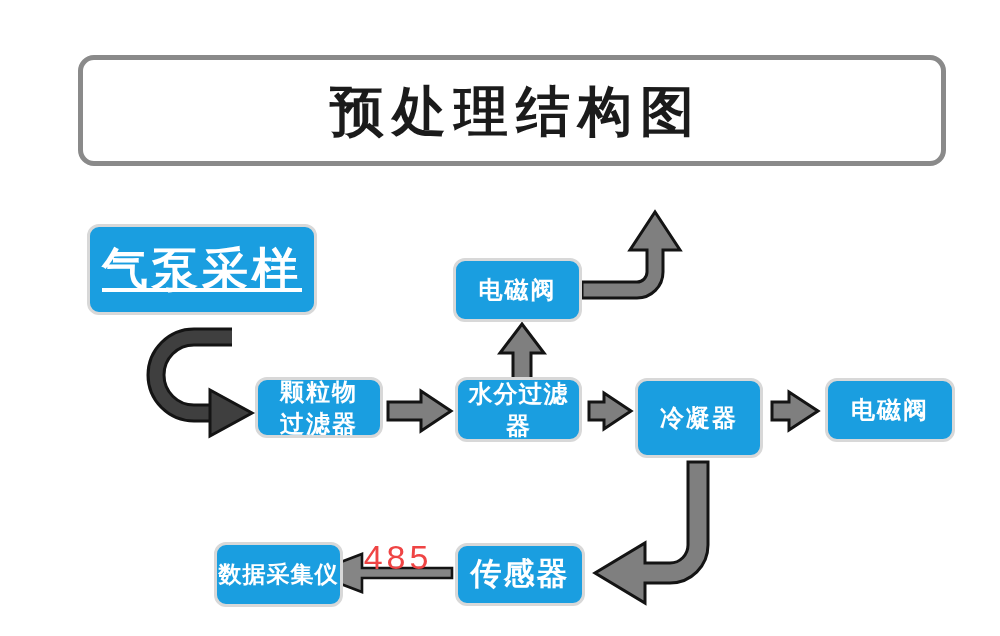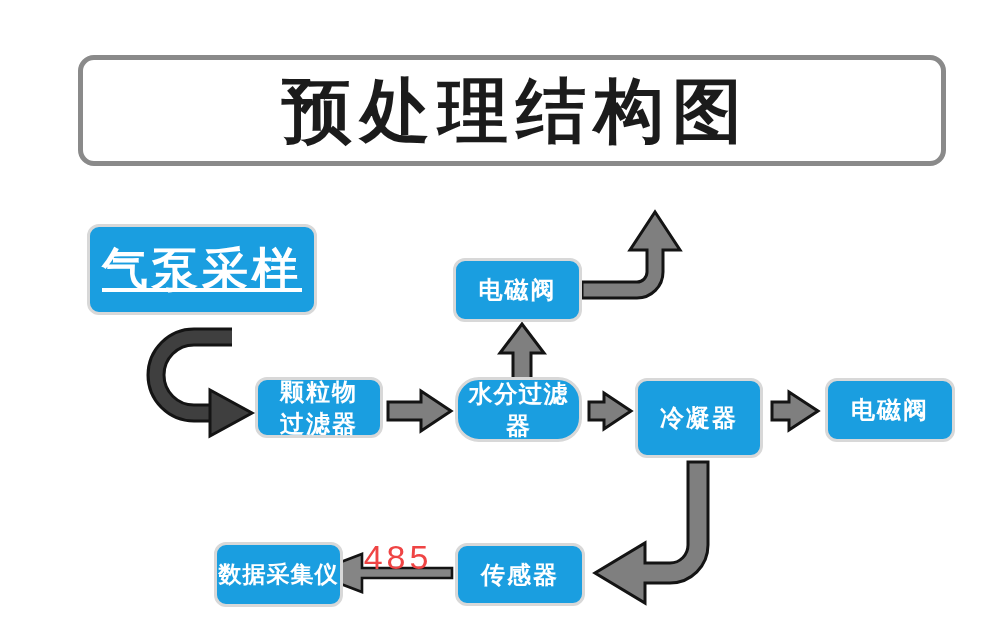--- a/index.html
+++ b/index.html
@@ -6,38 +6,38 @@
   .canvas{
     position:relative;width:1000px;height:636px;background:#ffffff;overflow:hidden;
     font-family:"Liberation Sans","DejaVu Sans",sans-serif;
   }
   .title-box{
     position:absolute;left:78px;top:55px;width:868px;height:111px;
     box-sizing:border-box;border:5px solid #8A8A8A;border-radius:16px;background:#ffffff;
     display:flex;align-items:center;justify-content:center;
   }
   .title-text{
-    font-size:70px;font-weight:bold;color:#1B1B1B;letter-spacing:8px;
+    font-size:54px;font-weight:bold;color:#1B1B1B;letter-spacing:8px;
     white-space:nowrap;line-height:1;padding-left:8px;
   }
   .node{
     position:absolute;box-sizing:border-box;
     background:#1A9EE0;border:3px solid #D8D8D8;border-radius:12px;
     color:#ffffff;font-weight:bold;
     display:flex;flex-direction:column;align-items:center;justify-content:center;
     text-align:center;z-index:2;
   }
   .node span{line-height:1.3;}
   .node-pump{left:87px;top:224px;width:230px;height:91px;font-size:46px;letter-spacing:4px;text-decoration:underline;}
   .node-particulate{left:255px;top:377px;width:128px;height:61px;font-size:24px;letter-spacing:2px;}
   .node-valve-top{left:453px;top:258px;width:129px;height:64px;font-size:24px;letter-spacing:2px;}
-  .node-moisture{left:455px;top:377px;width:127px;height:65px;font-size:24px;letter-spacing:1px;border-radius:24px;}
+  .node-moisture{left:455px;top:377px;width:127px;height:65px;font-size:24px;letter-spacing:1px;}
   .node-condenser{left:635px;top:378px;width:128px;height:80px;font-size:24px;letter-spacing:2px;}
   .node-valve-right{left:825px;top:378px;width:130px;height:64px;font-size:24px;letter-spacing:2px;}
-  .node-sensor{left:455px;top:543px;width:130px;height:63px;font-size:24px;letter-spacing:2px;}
+  .node-sensor{left:455px;top:543px;width:130px;height:63px;font-size:31px;letter-spacing:2px;}
   .node-collector{left:178px;top:542px;width:129px;height:65px;font-size:23px;letter-spacing:1px;margin-left:36px;}
   .arrows{position:absolute;left:0;top:0;z-index:1;}
   .ar{fill:#7F7F7F;stroke:#141414;stroke-width:3;stroke-linejoin:miter;}
   .ar-thin{fill:#858585;stroke:#141414;stroke-width:2.6;stroke-linejoin:miter;}
   .c-outline{fill:none;stroke:#141414;stroke-width:19;}
   .c-core{fill:none;stroke:#3F3F3F;stroke-width:13;}
   .c-head{fill:#3F3F3F;stroke:#141414;stroke-width:3;stroke-linejoin:miter;}
   .bus-label{
     position:absolute;left:356px;top:538px;width:84px;text-align:center;
     font-size:34px;color:#ef4444;letter-spacing:4px;z-index:2;

